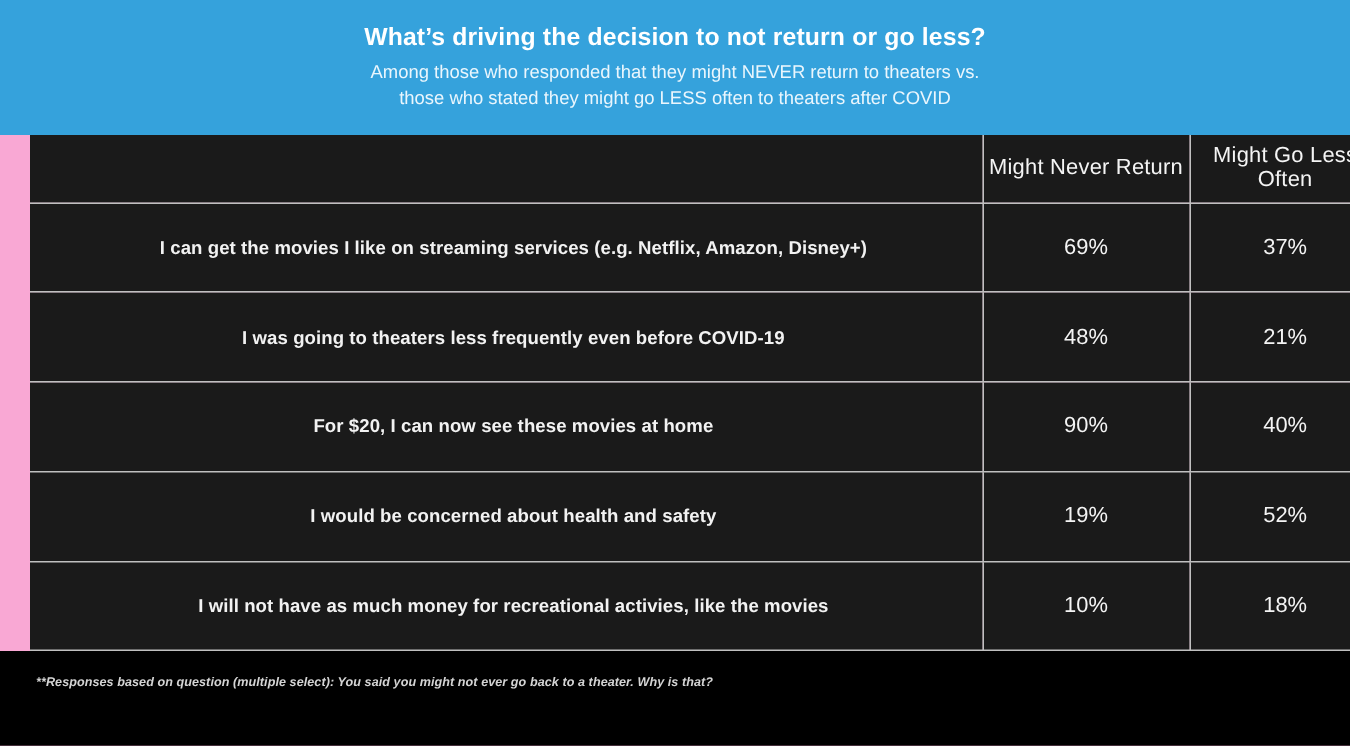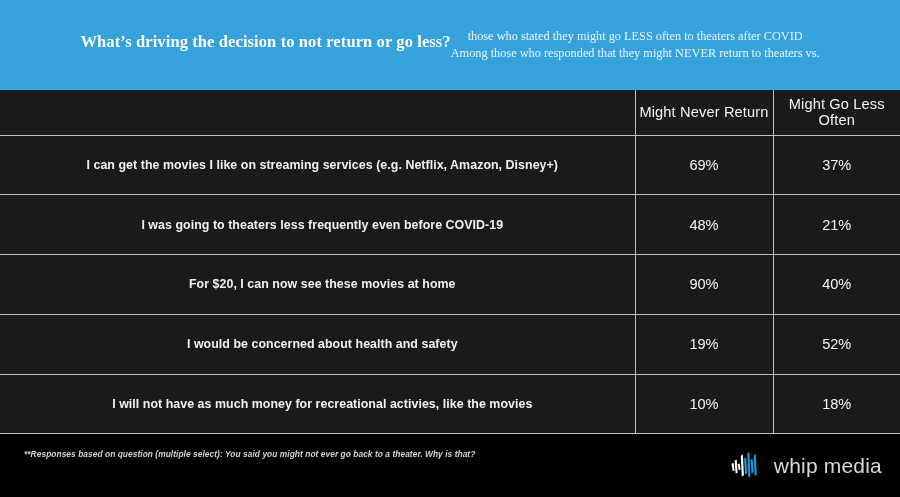--- a/index.html
+++ b/index.html
@@ -9,24 +9,23 @@
     background:#000;
     font-family:"Liberation Sans", sans-serif;
     overflow:hidden;
   }
   #page { position:relative; width:900px; height:497px; background:#000; }
 
   
   .header-band {
     position:absolute; left:0; top:0; width:900px; height:90px;
     background:#35a2dc;
-    display:flex; flex-direction:row;
+    display:flex; flex-direction:column;
     align-items:center; justify-content:center;
     text-align:center;
-    font-family:Liberation Serif, serif;
   }
   .header-title {
     color:#ffffff;
     font-size:16.5px;
     font-weight:bold;
     letter-spacing:.1px;
     line-height:1.15;
     margin-bottom:5px;
   }
   .header-sub {
@@ -34,21 +33,22 @@
     font-size:12.3px;
     font-weight:normal;
     line-height:1.38;
     max-width:620px;
   }
   .header-sub .sub-line { display:block; }
 
   
   .table-wrap {
     position:absolute; left:0; top:90px; width:900px; height:344px;
-    background:#0c4a6e;
+    background:#f9a8d4;
+    padding-left:20px;
   }
   table.survey {
     width:900px; height:344px;
     border-collapse:collapse;
     table-layout:fixed;
   }
   table.survey col.c-label { width:635px; }
   table.survey col.c-v1    { width:138px; }
   table.survey col.c-v2    { width:127px; }
 
@@ -125,22 +125,22 @@
   }
 </style>
 </head>
 <body>
 
 <div id="page">
 
   <div class="header-band">
     <div class="header-title">What’s driving the decision to not return or go less?</div>
     <div class="header-sub">
+      <span class="sub-line">Among those who responded that they might NEVER return to theaters vs.</span>
       <span class="sub-line">those who stated they might go LESS often to theaters after COVID</span>
-      <span class="sub-line">Among those who responded that they might NEVER return to theaters vs.</span>
     </div>
   </div>
 
   <div class="table-wrap">
     <table class="survey">
       <colgroup>
         <col class="c-label">
           <col class="c-v1">
           <col class="c-v2">
       </colgroup>
@@ -179,36 +179,15 @@
         </tr>
       </tbody>
     </table>
   </div>
 
   <div class="footer">
     <div class="footnote">
       <span class="fn-line">**Responses based on question (multiple select): You said you might not ever go back to a theater. Why is that?</span>
     </div>
 
-    <div class="logo">
-      <span class="logo-mark">
-        <svg viewBox="0 0 36 26" width="36" height="26" aria-hidden="true">
-
-          <g fill="#ffffff">
-            <path d="M0.5 11.5 L2.6 11.0 L3.6 18.5 L1.7 19.2 Z"></path>
-            <path d="M3.6 8.5 L5.7 7.6 L6.6 20.8 L4.6 21.4 Z"></path>
-            <path d="M6.7 12.2 L8.7 11.6 L9.6 17.6 L7.7 18.2 Z"></path>
-            <path d="M9.8 4.0 L11.9 2.6 L12.9 23.4 L10.8 24.2 Z"></path>
-          </g>
-
-          <g fill="#1f9ad6">
-            <path d="M13.1 6.6 L15.2 5.4 L16.2 21.6 L14.1 22.4 Z"></path>
-            <path d="M16.3 1.2 L18.4 0.2 L19.4 24.6 L17.3 25.4 Z"></path>
-            <path d="M19.5 7.8 L21.6 6.8 L22.6 20.4 L20.5 21.2 Z"></path>
-            <path d="M22.7 3.2 L24.8 2.0 L25.8 23.0 L23.7 23.8 Z"></path>
-          </g>
-        </svg>
-      </span>
-      <span class="logo-text">whip media</span>
-    </div>
   </div>
 
 </div>
 
 </body></html>

